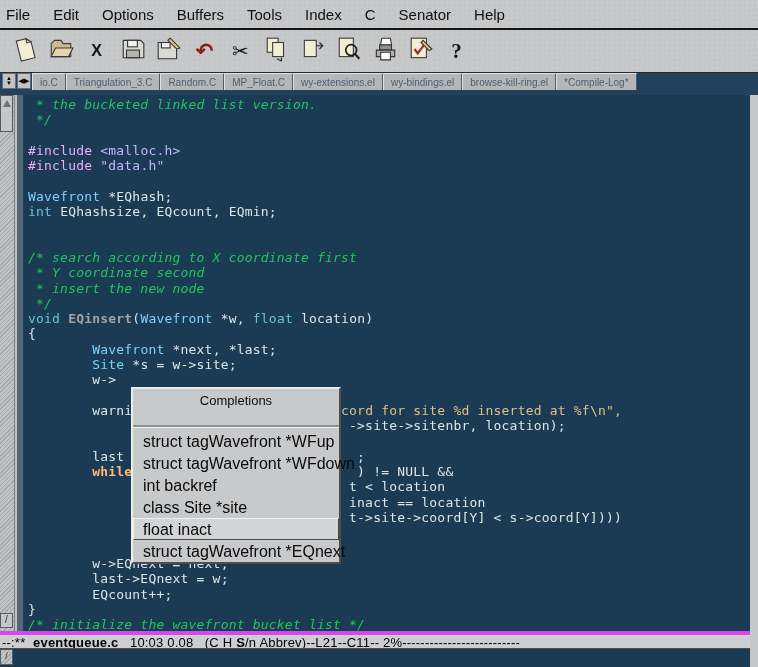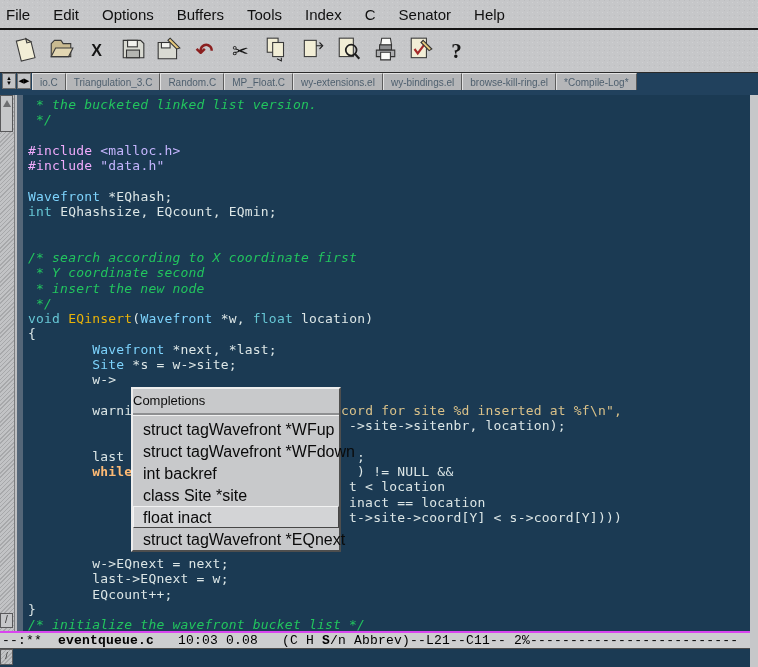--- a/index.html
+++ b/index.html
@@ -53,36 +53,36 @@
         font-family:"DejaVu Sans Mono",monospace;font-size:13px;line-height:15.3px;
         letter-spacing:.2px;color:#dce6e6;white-space:pre;overflow:hidden}
   .cl{height:15.3px}
   .c-cmt{color:#22c55e;font-style:italic}
   .c-pre{color:#f0abfc}
   .c-inc{color:#c4b5fd}
   .c-str{color:#d9c189}
   .c-typ{color:#7dd3fc}
   .c-kwt{color:#66c6d4}
   .c-kwb{color:#fdba74;font-weight:bold}
-  .c-fn{color:#eab308;font-weight:normal}
+  .c-fn{color:#a3a3a3;font-weight:bold}
   .c-def{color:#dce6e6}
 
   
   .popup{position:absolute;left:131px;top:292px;width:210px;background:#c8c9cb;
          border:2px solid;border-color:#ededed #4e4e4e #4e4e4e #ededed;box-sizing:border-box}
-  .popup-title{height:24px;line-height:24px;font-size:13px;color:#0c0c0c}
+  .popup-title{height:36px;line-height:24px;text-align:center;font-size:13px;color:#0c0c0c}
   .popup-sep{height:2px;background:#8e8f91;border-bottom:1px solid #f0f0f0;margin-bottom:2px}
   .popup-item{height:22px;line-height:21px;padding-left:9px;font-size:16px;color:#0a0a0a;
               border:1px solid transparent;box-sizing:border-box;white-space:nowrap}
   .popup-item.selected{background:#d3d4d6;border-color:#f2f2f2 #474747 #474747 #f2f2f2}
 
   
   .modeline{height:18px;width:750px;box-sizing:border-box;background:#cdcecf;
-            border-top:2px solid #d946ef;border-bottom:1px solid #4c4c4c;
-            font-family:Liberation Mono, monospace;font-size:13px;line-height:16px;
+            border-top:4px solid #d946ef;border-bottom:1px solid #4c4c4c;
+            font-family:Liberation Sans, sans-serif;font-size:13px;line-height:16px;
             letter-spacing:.2px;color:#000;white-space:pre;overflow:hidden;padding-left:2px}
   .ml-b{font-weight:bold}
   .echo{height:18px;width:750px;background:#1b3a53;position:relative}
   .echo-stub{position:absolute;left:0;top:0;width:13px;height:16px;border:1px solid #5a5a5c;
              box-sizing:border-box;color:#333;font-size:9px;line-height:12px;text-align:center;
              background-image:repeating-linear-gradient(135deg,#a7a8aa 0 1px,#c2c3c5 1px 3px)}
 </style>
 </head>
 <body>
 

